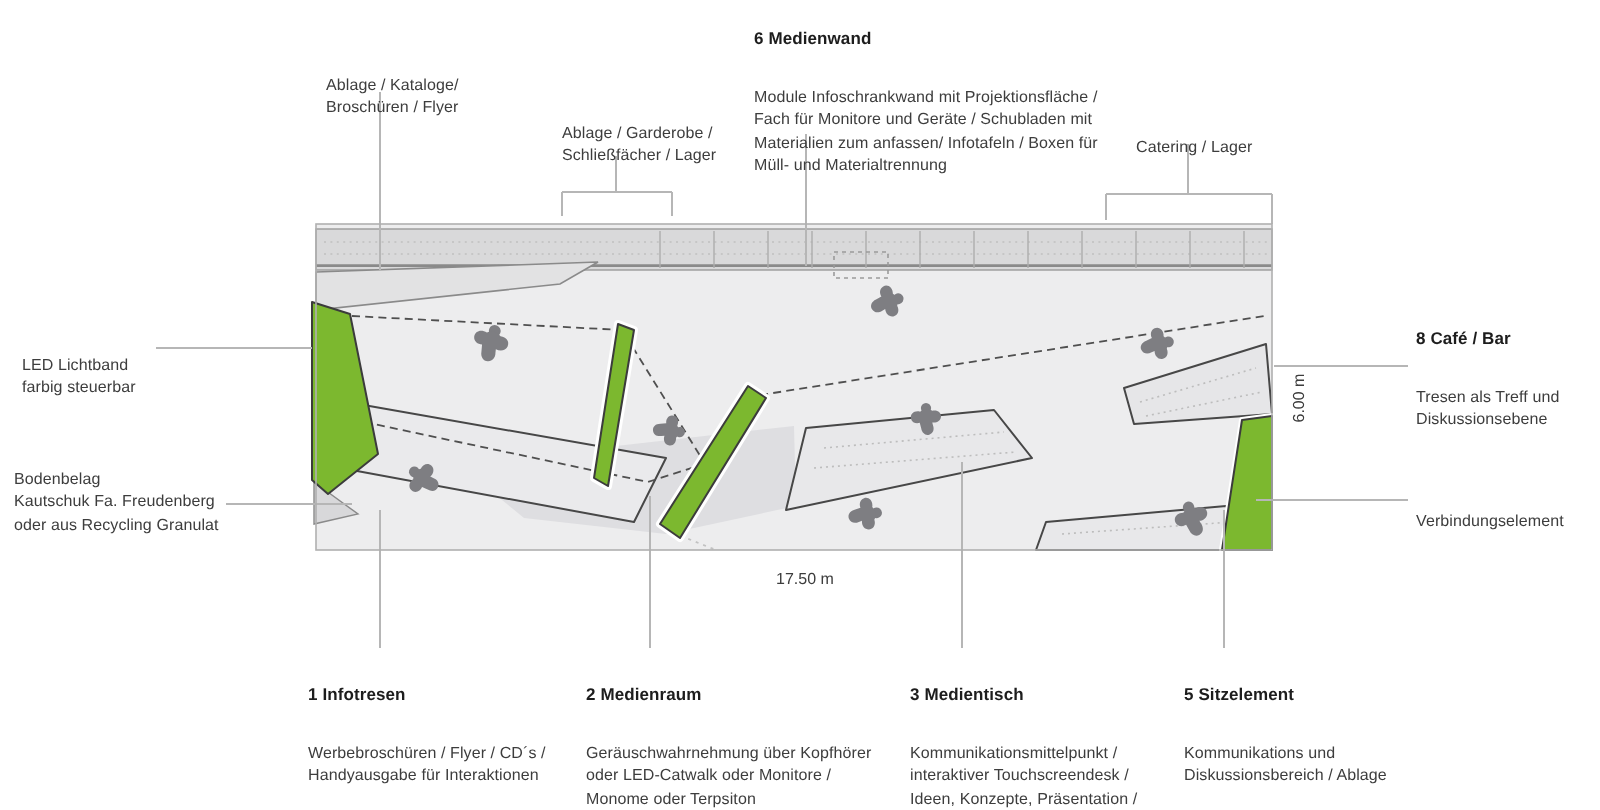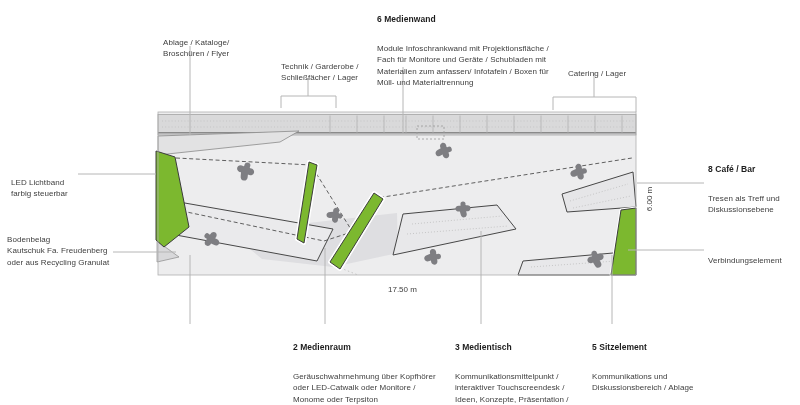--- a/index.html
+++ b/index.html
@@ -132,21 +132,21 @@
 
     <rect x="158" y="112" width="478" height="163" fill="none" stroke="#b0b0b0" stroke-width="0.8"></rect>
   </svg>
 
   <div class="callout" style="left:163px;top:25px;text-align:center;">
     <span>Ablage / Kataloge/
 Broschüren / Flyer</span>
   </div>
 
   <div class="callout" style="left:281px;top:49px;">
-    <span>Technik / Garderobe /
+    <span>Ablage / Garderobe /
 Schließfächer / Lager</span>
   </div>
 
   <div class="callout" style="left:377px;top:2px;">
     <span class="title">6 Medienwand</span>
     <span>Module Infoschrankwand mit Projektionsfläche /
 Fach für Monitore und Geräte / Schubladen mit
 Materialien zum anfassen/ Infotafeln / Boxen für
 Müll- und Materialtrennung</span>
   </div>
@@ -169,20 +169,25 @@
     <span>Bodenbelag
 Kautschuk Fa. Freudenberg
 oder aus Recycling Granulat</span>
   </div>
 
   <div class="callout" style="left:11px;top:165px;">
     <span>LED Lichtband
 farbig steuerbar</span>
   </div>
 
+  <div class="callout" style="left:154px;top:330px;">
+    <span class="title">1 Infotresen</span>
+    <span>Werbebroschüren / Flyer / CD´s /
+Handyausgabe für Interaktionen</span>
+  </div>
 
   <div class="callout" style="left:293px;top:330px;">
     <span class="title">2 Medienraum</span>
     <span>Geräuschwahrnehmung über Kopfhörer
 oder LED-Catwalk oder Monitore /
 Monome oder Terpsiton</span>
   </div>
 
   <div class="callout" style="left:455px;top:330px;">
     <span class="title">3 Medientisch</span>

